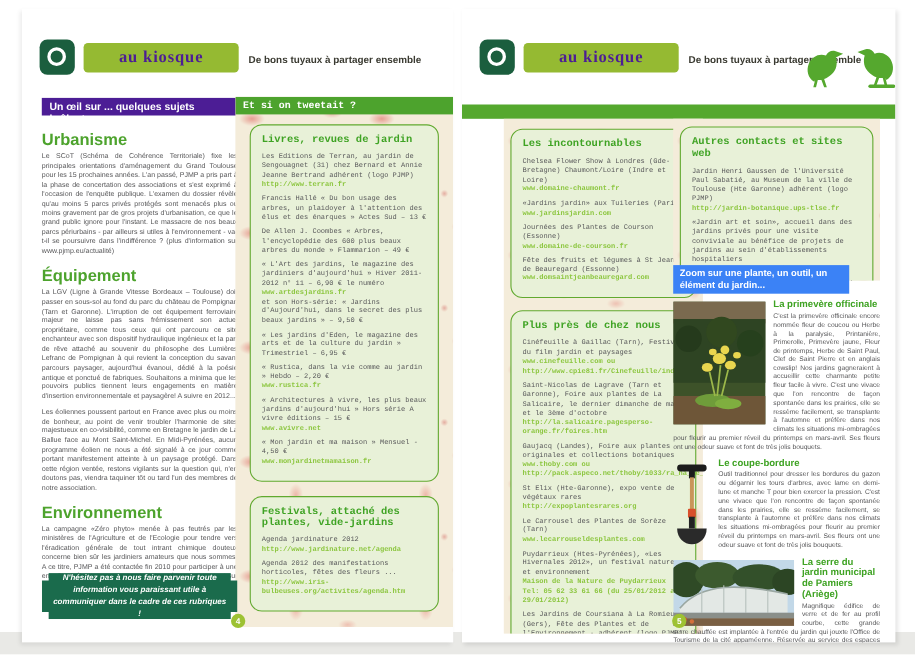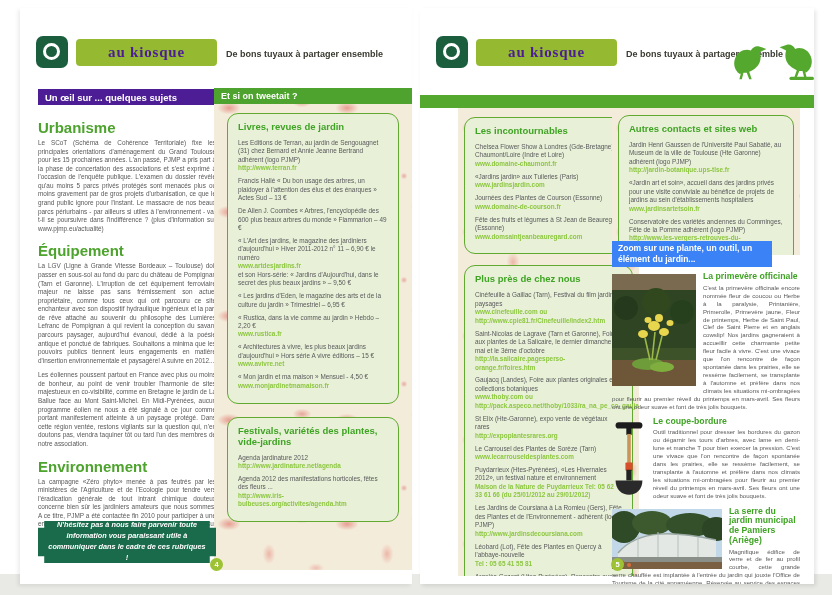--- a/index.html
+++ b/index.html
@@ -27,21 +27,21 @@
   .body-p{font-size:6.4px;line-height:1.34;color:#58585a;text-align:justify;margin:0 0 6px;}
 
   .floral{background-color:#f4ecda;
     background-image:
       radial-gradient(ellipse 18px 10px at 15px 20px, rgba(223,115,106,.65), rgba(223,115,106,0) 65%),
       radial-gradient(ellipse 10px 16px at 55px 50px, rgba(229,138,128,.55), rgba(229,138,128,0) 65%),
       radial-gradient(ellipse 16px 9px at 88px 14px, rgba(214,98,92,.5), rgba(214,98,92,0) 60%),
       radial-gradient(ellipse 9px 14px at 30px 82px, rgba(224,128,120,.55), rgba(224,128,120,0) 65%),
       radial-gradient(circle 5px at 72px 88px, rgba(208,92,88,.45), rgba(208,92,88,0) 70%),
       radial-gradient(ellipse 14px 8px at 102px 64px, rgba(231,148,138,.5), rgba(231,148,138,0) 60%);
-    background-size:118px 104px;overflow:hidden;}
+    background-size:118px 104px;overflow:hidden;font-family:Liberation Mono, monospace;}
   .floral-l{position:absolute;left:194px;top:80px;width:198px;height:482px;}
   .tweet-bar{height:16px;background:#4da32d;color:#fff;font-size:9px;font-weight:bold;padding:2.5px 7px;}
   .boxes{padding:9px 13px 0;}
   .gbox{background:#e8f1d8;border:1.5px solid #61a92f;border-radius:11px;padding:8px 10px 8px;margin-bottom:13px;}
   .gbox-title{font-size:9.5px;font-weight:bold;color:#3fa324;margin:0 0 6px;line-height:1.15;}
   .item{font-size:6.4px;line-height:1.32;color:#58585a;margin-bottom:4.5px;}
   .lnk{display:block;color:#8cc63f;font-weight:bold;}
 
   .plaque{clip-path:polygon(0 16%,3.5% 16%,3.5% 0,96.5% 0,96.5% 16%,100% 16%,100% 84%,96.5% 84%,96.5% 100%,3.5% 100%,3.5% 84%,0 84%);
     color:#fff;font-size:7.3px;font-weight:bold;font-style:italic;text-align:center;line-height:1.5;
@@ -100,21 +100,21 @@
           <div class="item"><span>Francis Hallé « Du bon usage des arbres, un plaidoyer à l'attention des élus et des énarques » Actes Sud – 13 €</span></div>
           <div class="item"><span>De Allen J. Coombes « Arbres, l'encyclopédie des 600 plus beaux arbres du monde » Flammarion – 49 €</span></div>
           <div class="item"><span>« L'Art des jardins, le magazine des jardiniers d'aujourd'hui »  Hiver 2011-2012 n° 11 – 6,90 € le numéro</span><span class="lnk">www.artdesjardins.fr</span><span>et son Hors-série: « Jardins d'Aujourd'hui, dans le secret des plus beaux jardins » – 9,50 €</span></div>
           <div class="item"><span>« Les jardins d'Eden, le magazine des arts et de la culture du jardin » Trimestriel – 6,95 €</span></div>
           <div class="item"><span>« Rustica, dans la vie comme au jardin » Hebdo – 2,20 €</span><span class="lnk">www.rustica.fr</span></div>
           <div class="item"><span>« Architectures à vivre, les plus beaux jardins d'aujourd'hui » Hors série A vivre éditions – 15 €</span><span class="lnk">www.avivre.net</span></div>
           <div class="item"><span>« Mon jardin et ma maison » Mensuel - 4,50 €</span><span class="lnk">www.monjardinetmamaison.fr</span></div>
         </div>
 
         <div class="gbox">
-          <div class="gbox-title">Festivals, variétés des plantes, vide-jardins</div>
+          <div class="gbox-title">Festivals, attaché des plantes, vide-jardins</div>
           <div class="item"><span>Agenda jardinature 2012</span><span class="lnk">http://www.jardinature.net/agenda</span></div>
           <div class="item"><span>Agenda 2012 des manifestations horticoles, fêtes des fleurs ...</span><span class="lnk">http://www.iris-bulbeuses.org/activites/agenda.htm</span></div>
         </div>
 
 
       </div>
     </div>
 
     <div class="plaque note-badge">N'hésitez pas à nous faire parvenir toute information vous paraissant utile à communiquer dans le cadre de ces rubriques !</div>
     <div class="pageno pn-l">4</div>

